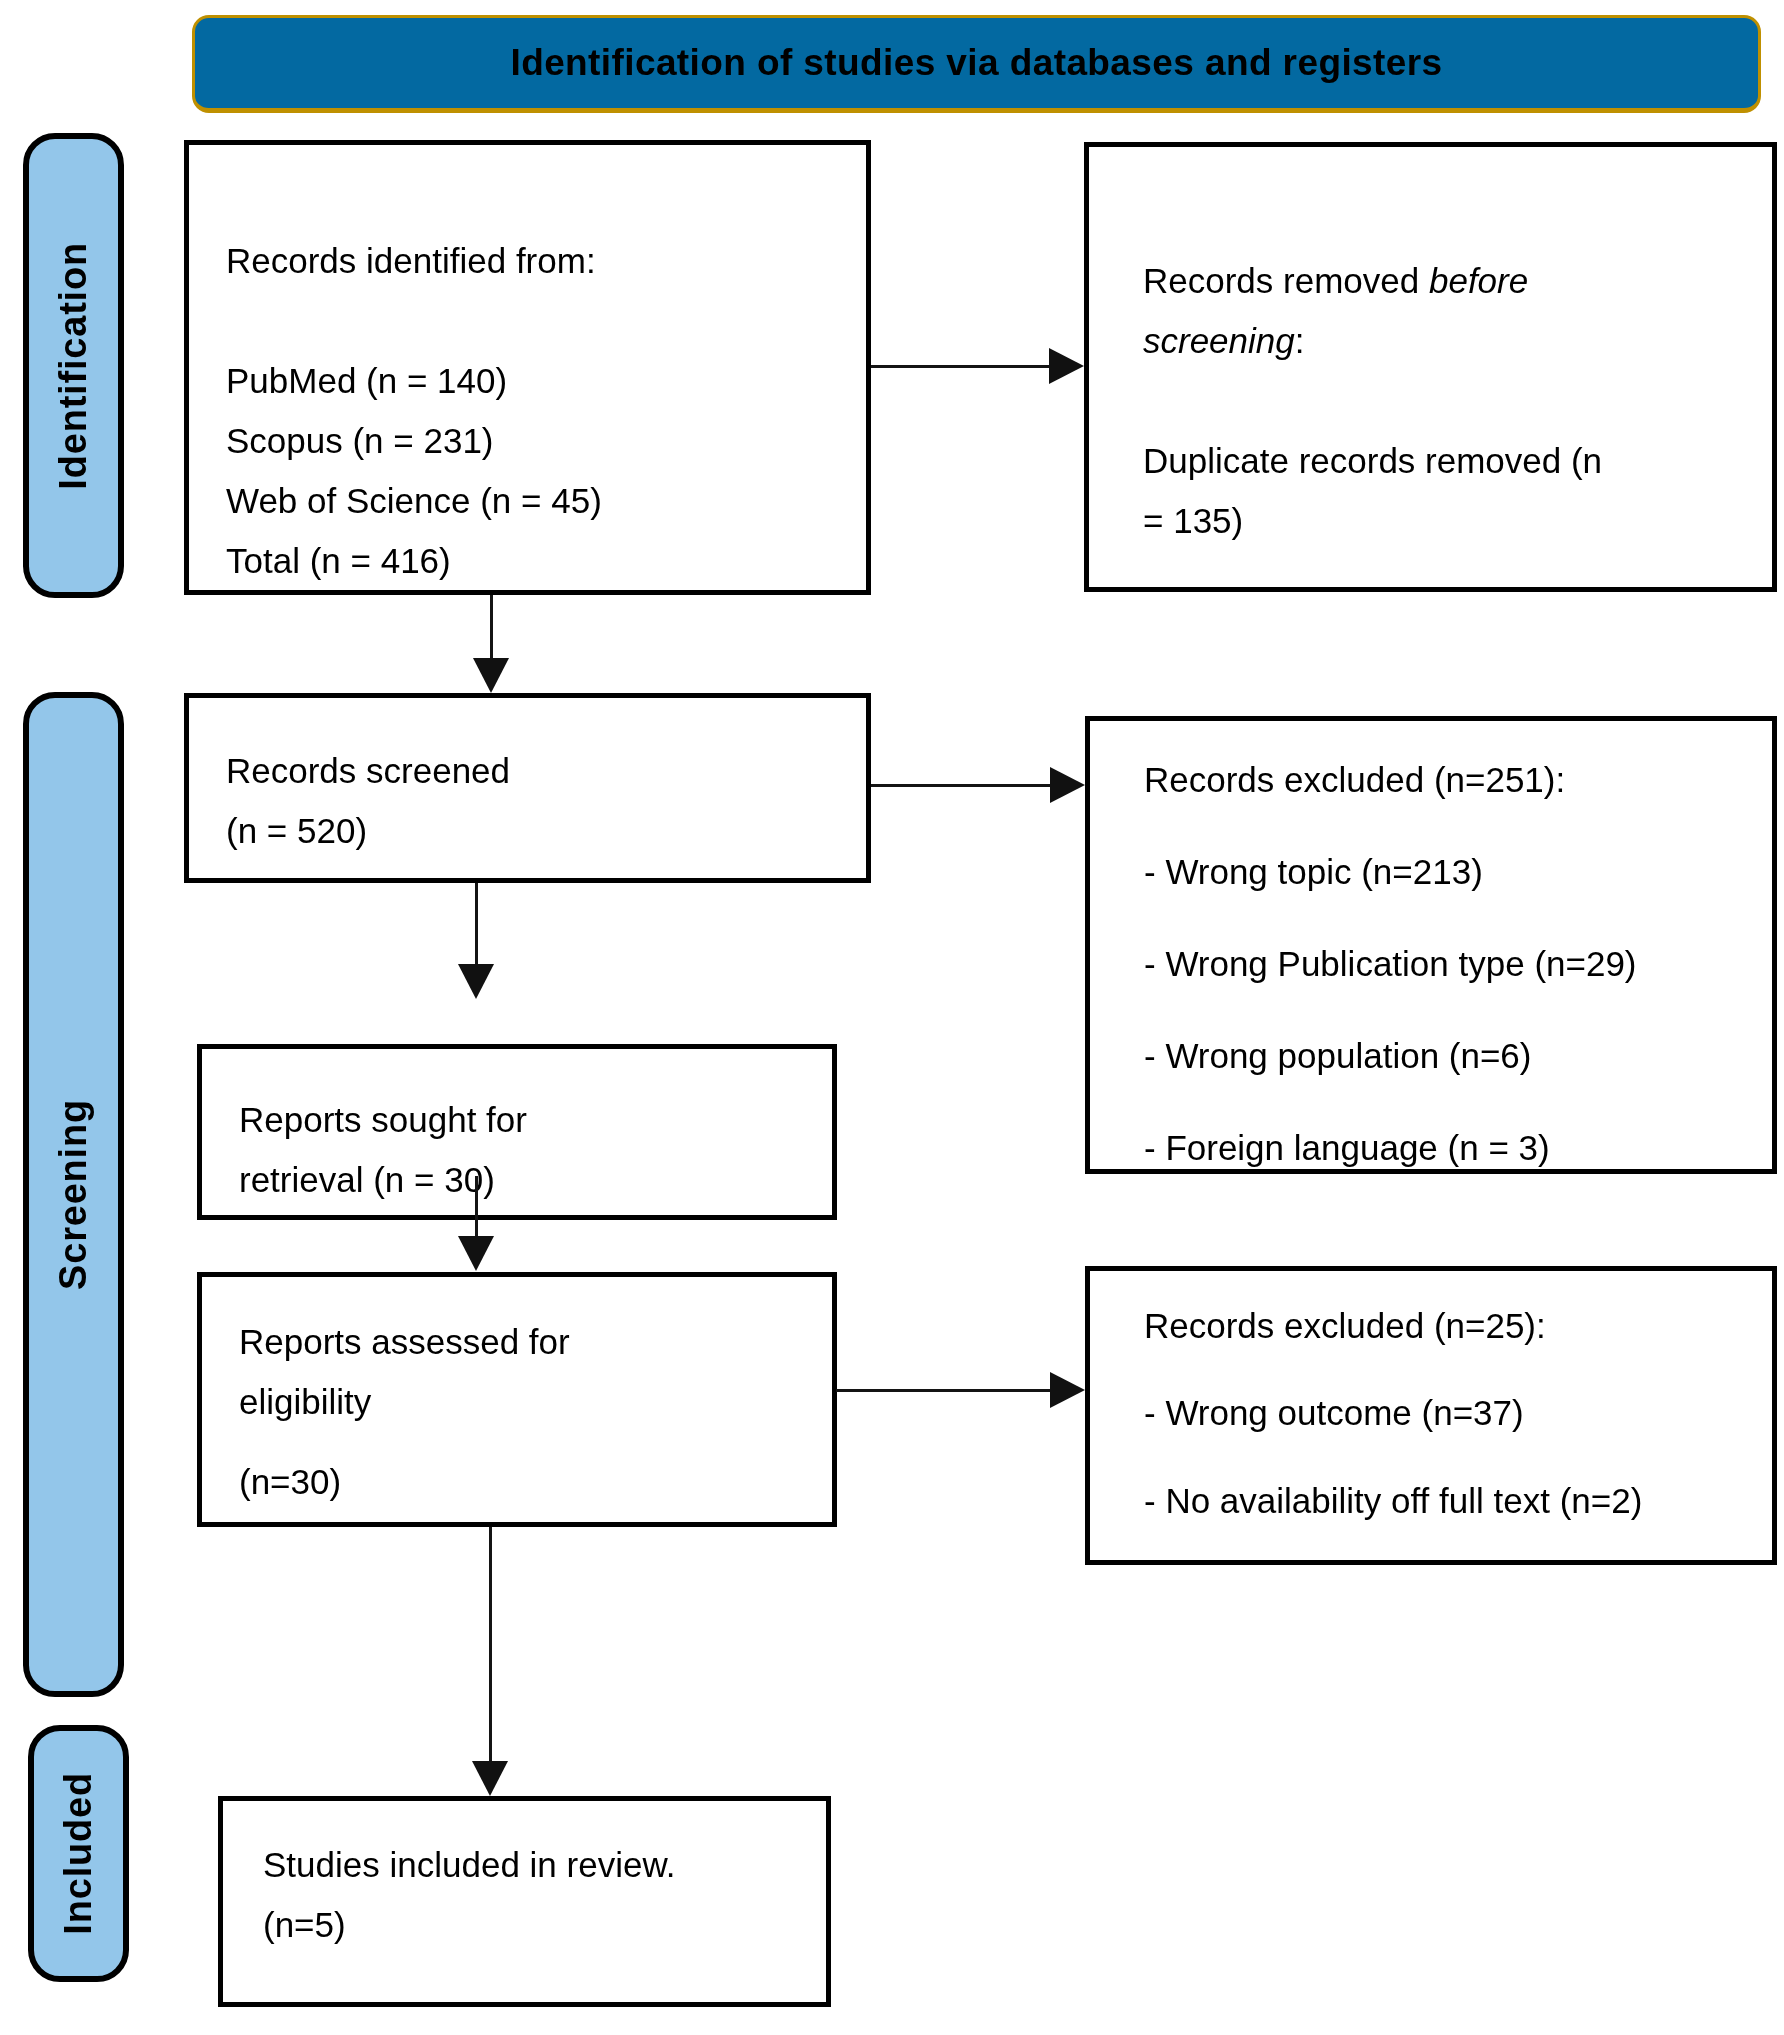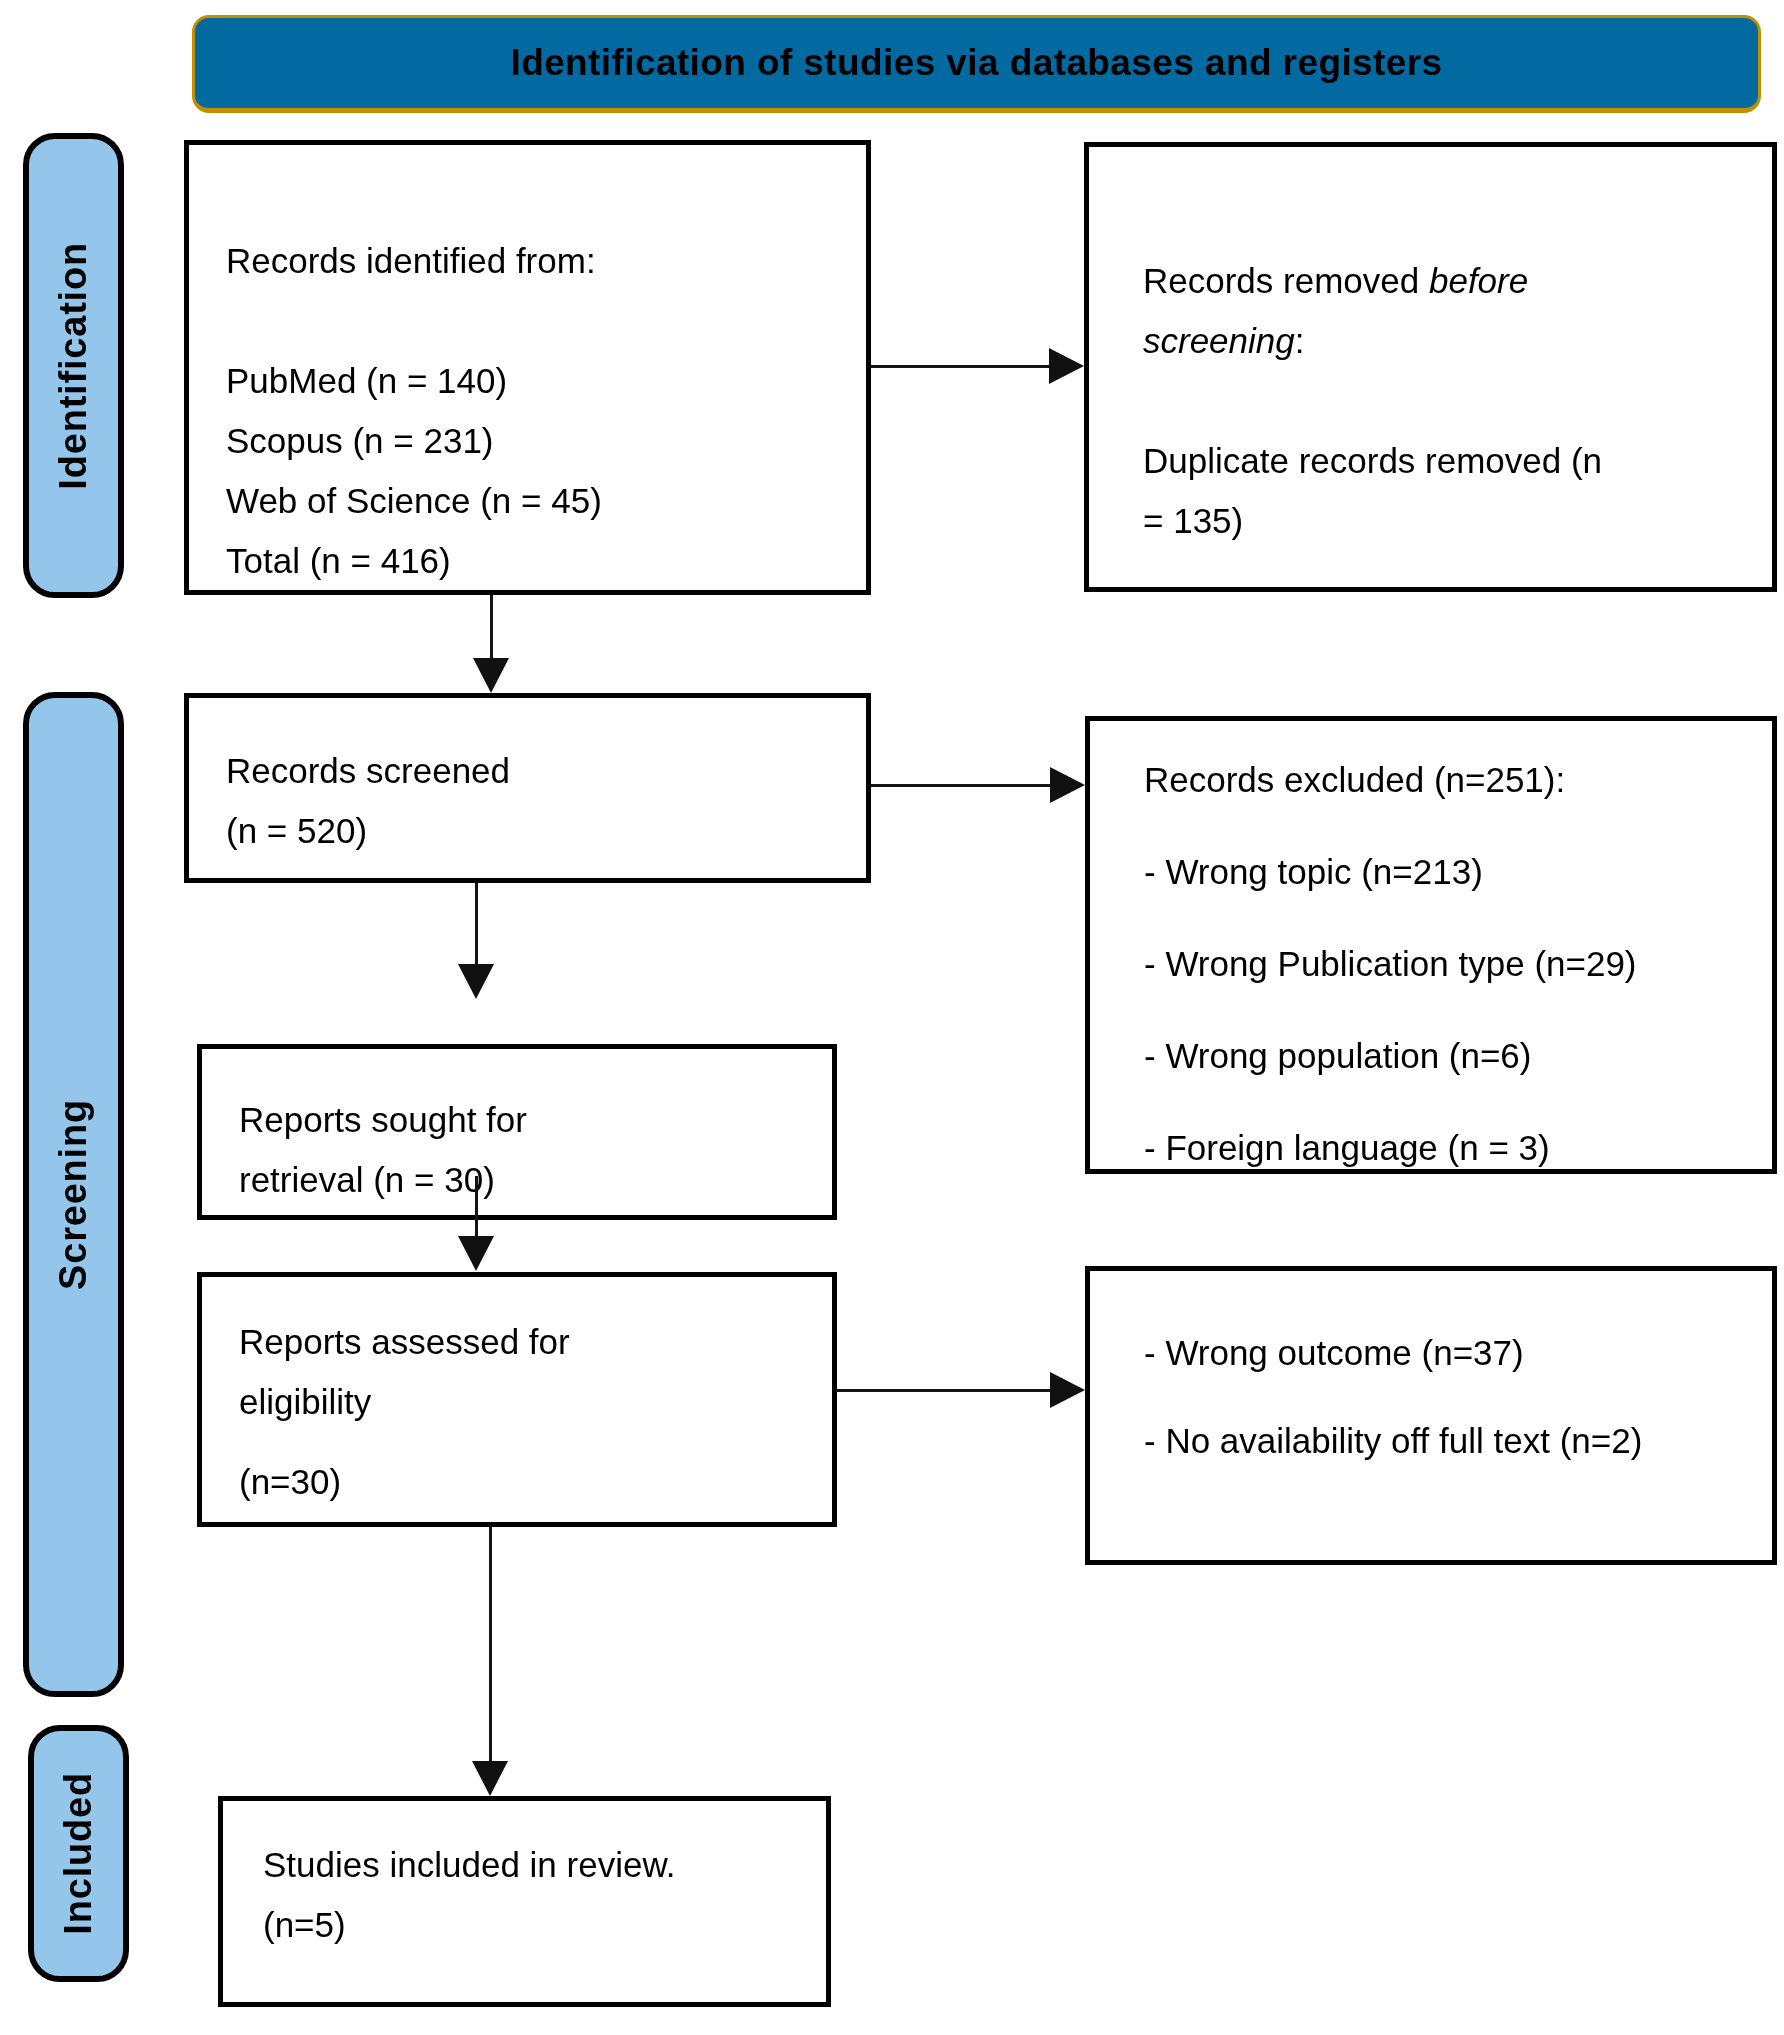--- a/index.html
+++ b/index.html
@@ -137,20 +137,21 @@
   <div>retrieval (n = 30)</div>
 </div>
 
 <div class="abs flowbox box-assessed">
   <div>Reports assessed for</div>
   <div>eligibility</div>
   <div class="assessed-count">(n=30)</div>
 </div>
 
 <div class="abs flowbox box-excluded2">
+  <div>Records excluded (n=25):</div>
   <div class="excl2-item">- Wrong outcome (n=37)</div>
   <div class="excl2-item">- No availability off full text (n=2)</div>
 </div>
 
 <div class="abs flowbox box-included">
   <div>Studies included in review.</div>
   <div>(n=5)</div>
 </div>
 
 <div class="abs shaft-h" style="left:871px; top:365px; width:181px;"></div>

